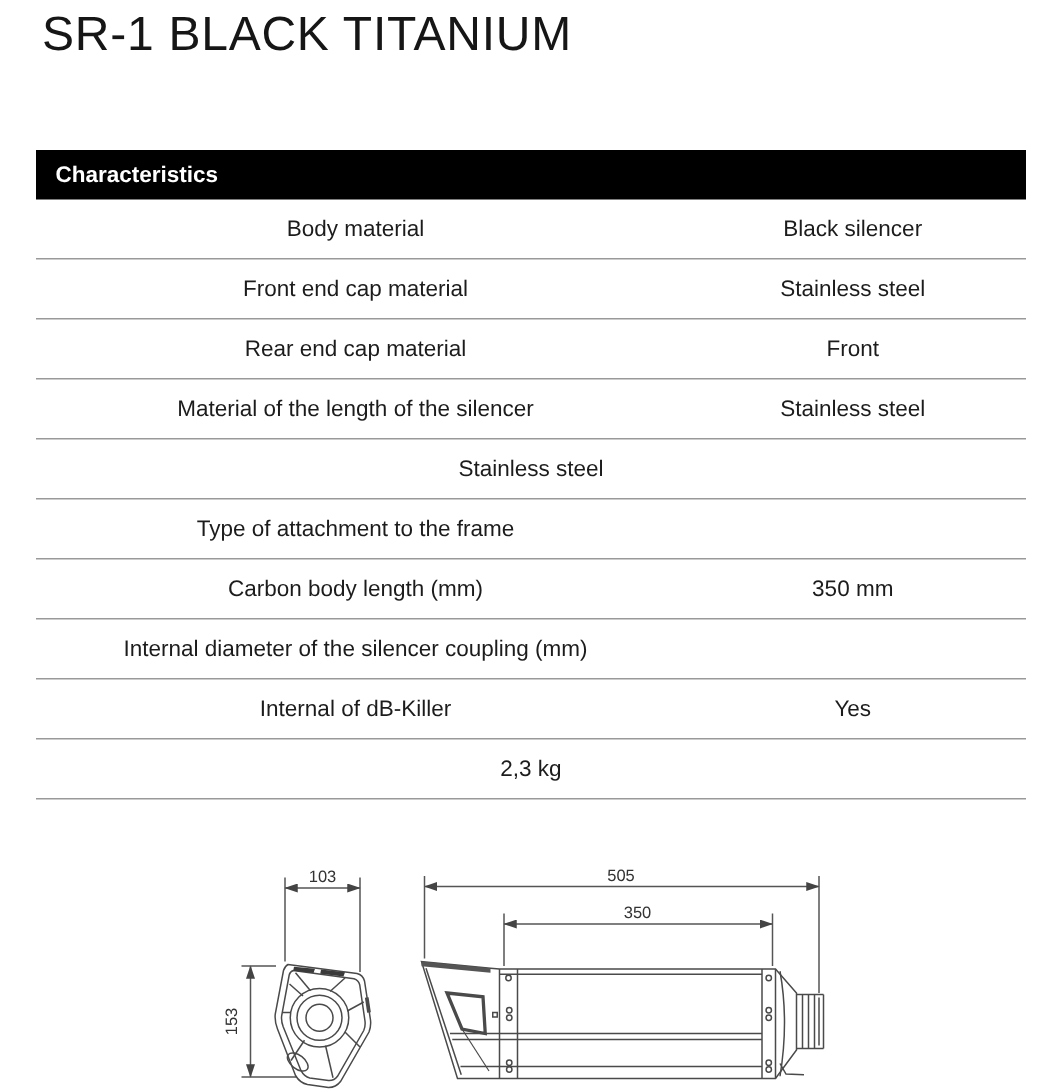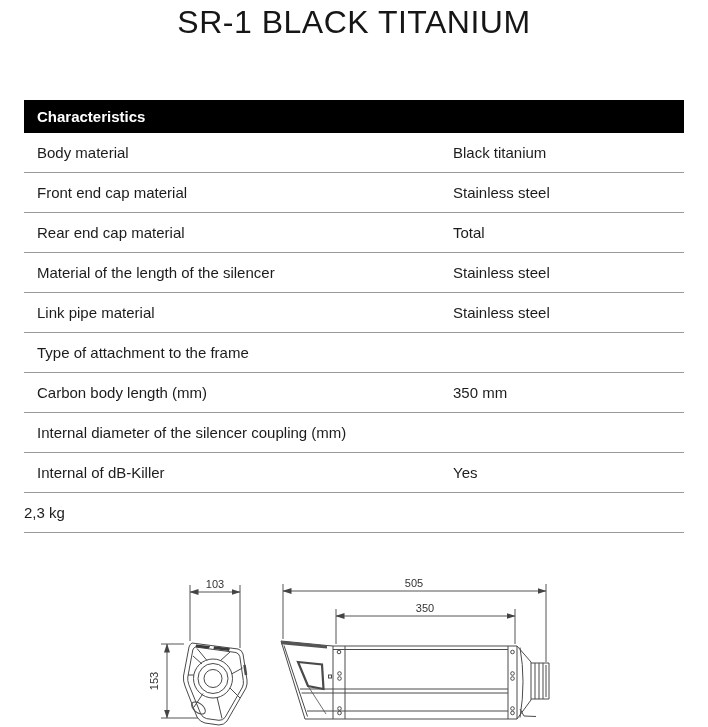--- a/index.html
+++ b/index.html
@@ -8,31 +8,33 @@
     background: #ffffff;
     font-family: "Liberation Sans", sans-serif;
     color: #1c1c1c;
     overflow: hidden;
     position: relative;
   }
   .page-title {
     position: absolute;
     top: 2px; left: 0;
     width: 708px;
-    text-align: center;
+    text-align: left;
     font-size: 32px;
     font-weight: 400;
     line-height: 40px;
     color: #161616;
     letter-spacing: 0.5px;
+    padding-left: 28px;
   }
   .spec-table {
     position: absolute;
     top: 100px; left: 24px;
     width: 660px;
+    text-align: center;
   }
   .table-header {
     background: #000000;
     color: #ffffff;
     height: 33px;
     display: flex;
     align-items: center;
     padding-left: 13px;
     font-size: 15px;
     font-weight: 700;
@@ -67,36 +69,35 @@
 </head>
 <body>
 
 <h1 class="page-title">SR-1 BLACK TITANIUM</h1>
 
 <div class="spec-table">
   <div class="table-header">Characteristics</div>
 
   <div class="spec-row">
     <div class="row-label">Body material</div>
-    <div class="row-value">Black titanium</div>
+    <div class="row-value">Black silencer</div>
   </div>
   <div class="spec-row">
     <div class="row-label">Front end cap material</div>
     <div class="row-value">Stainless steel</div>
   </div>
   <div class="spec-row">
     <div class="row-label">Rear end cap material</div>
-    <div class="row-value">Total</div>
+    <div class="row-value">Front</div>
   </div>
   <div class="spec-row">
     <div class="row-label">Material of the length of the silencer</div>
     <div class="row-value">Stainless steel</div>
   </div>
   <div class="spec-row">
-    <div class="row-label">Link pipe material</div>
     <div class="row-value">Stainless steel</div>
   </div>
   <div class="spec-row">
     <div class="row-label">Type of attachment to the frame</div>
   </div>
   <div class="spec-row">
     <div class="row-label">Carbon body length (mm)</div>
     <div class="row-value">350 mm</div>
   </div>
   <div class="spec-row">

